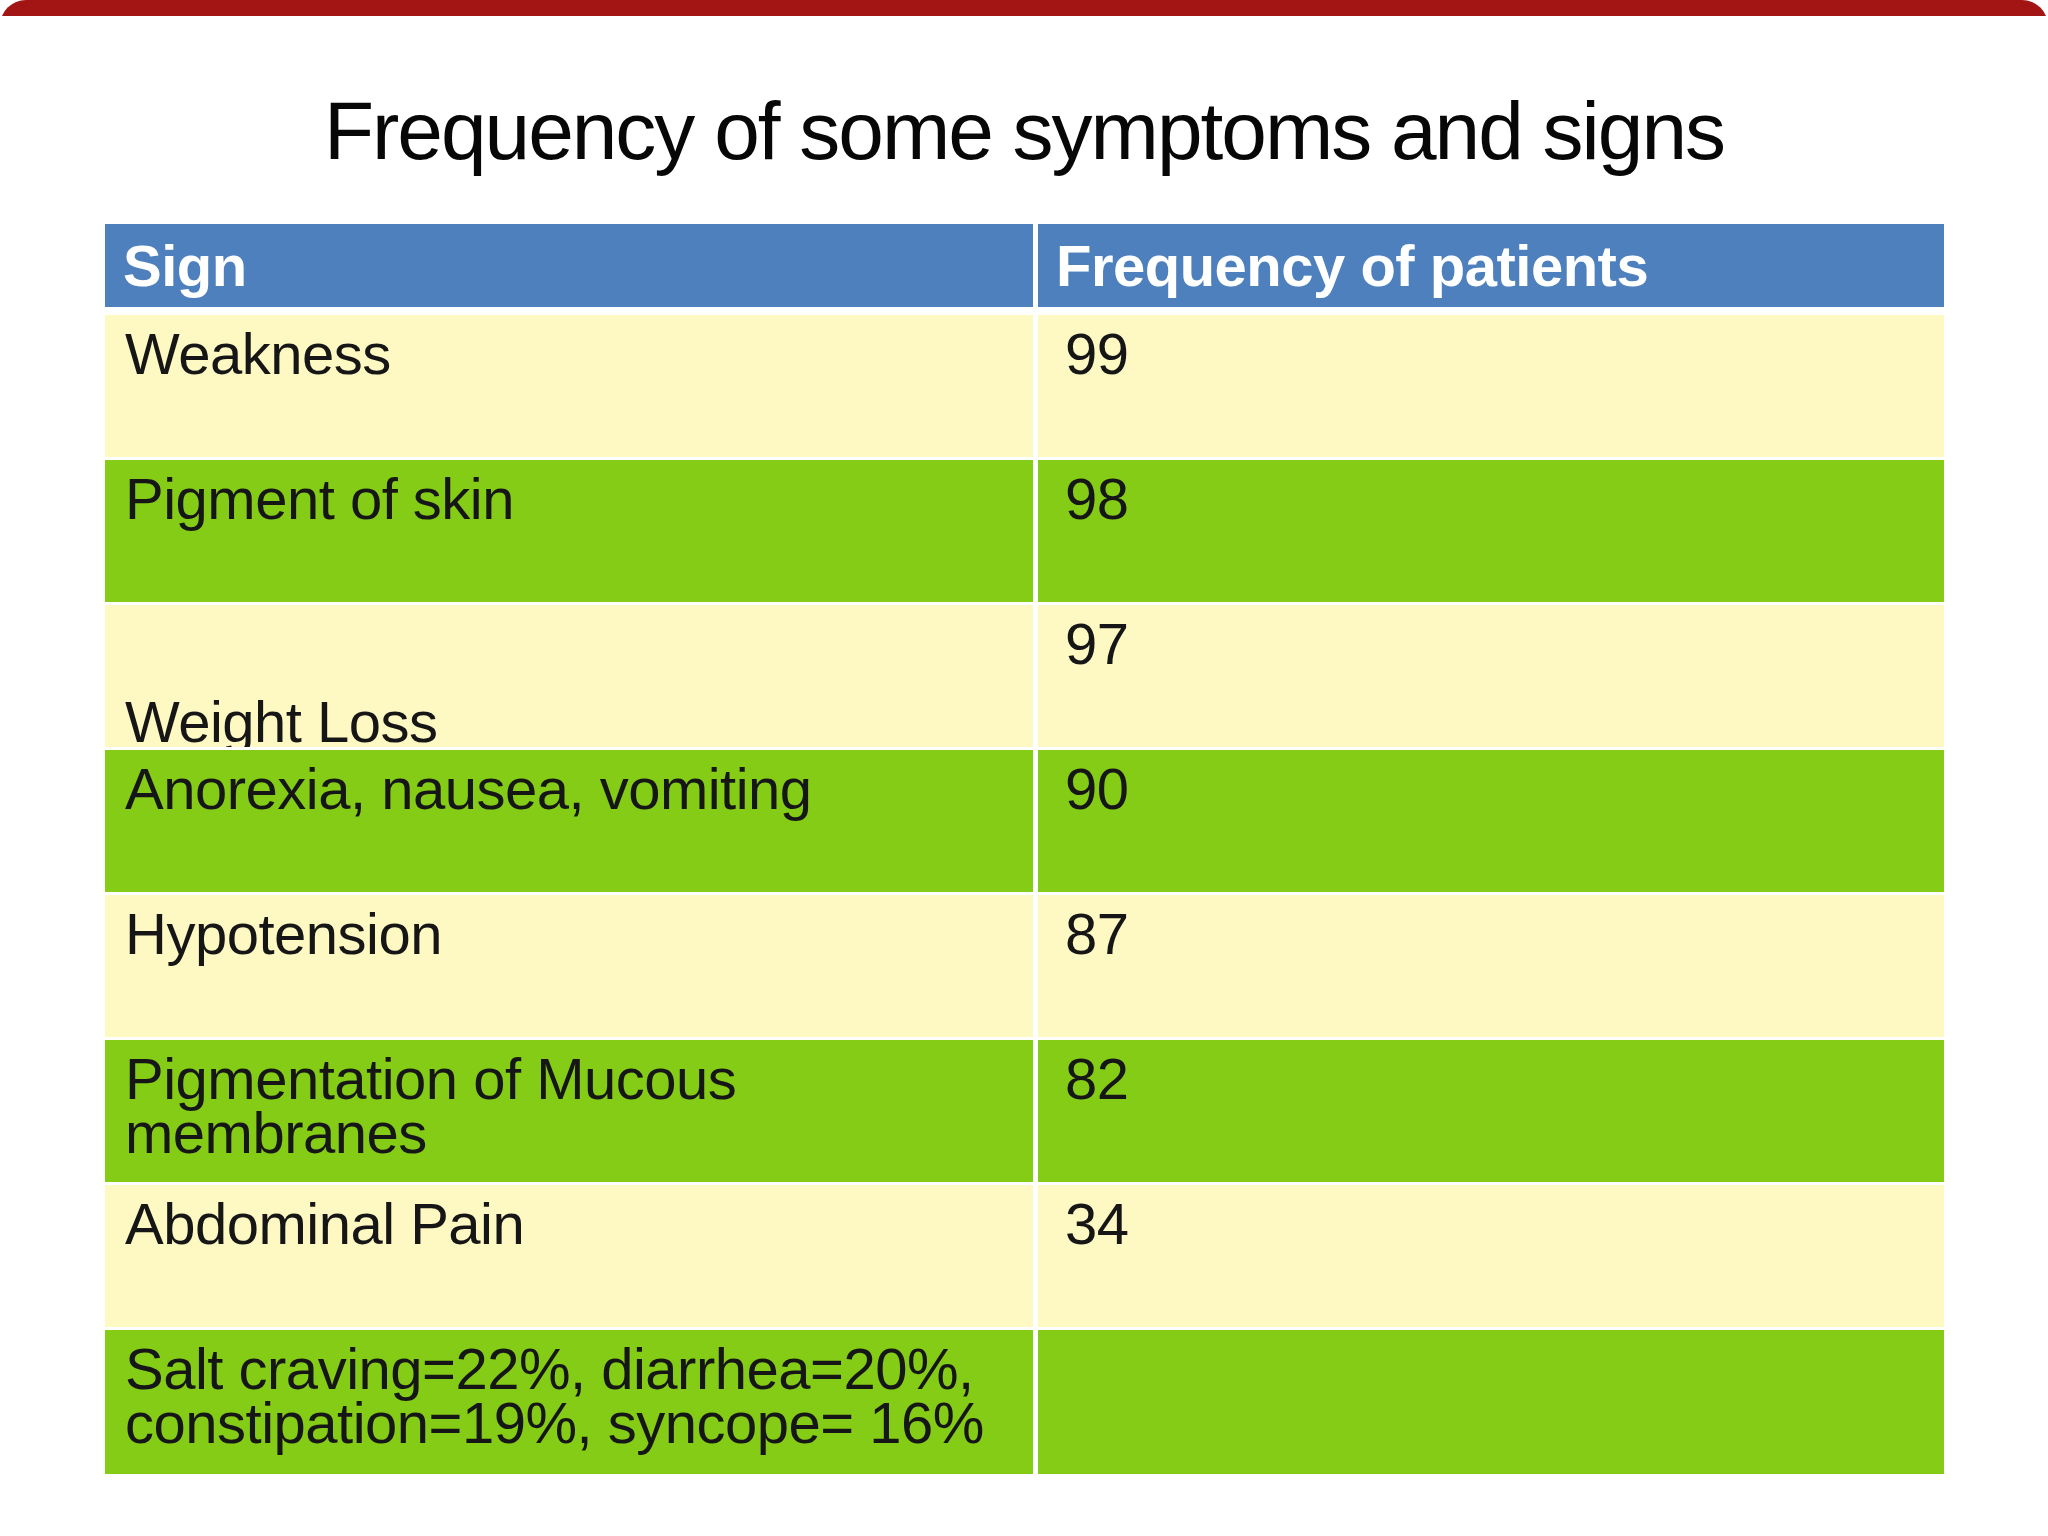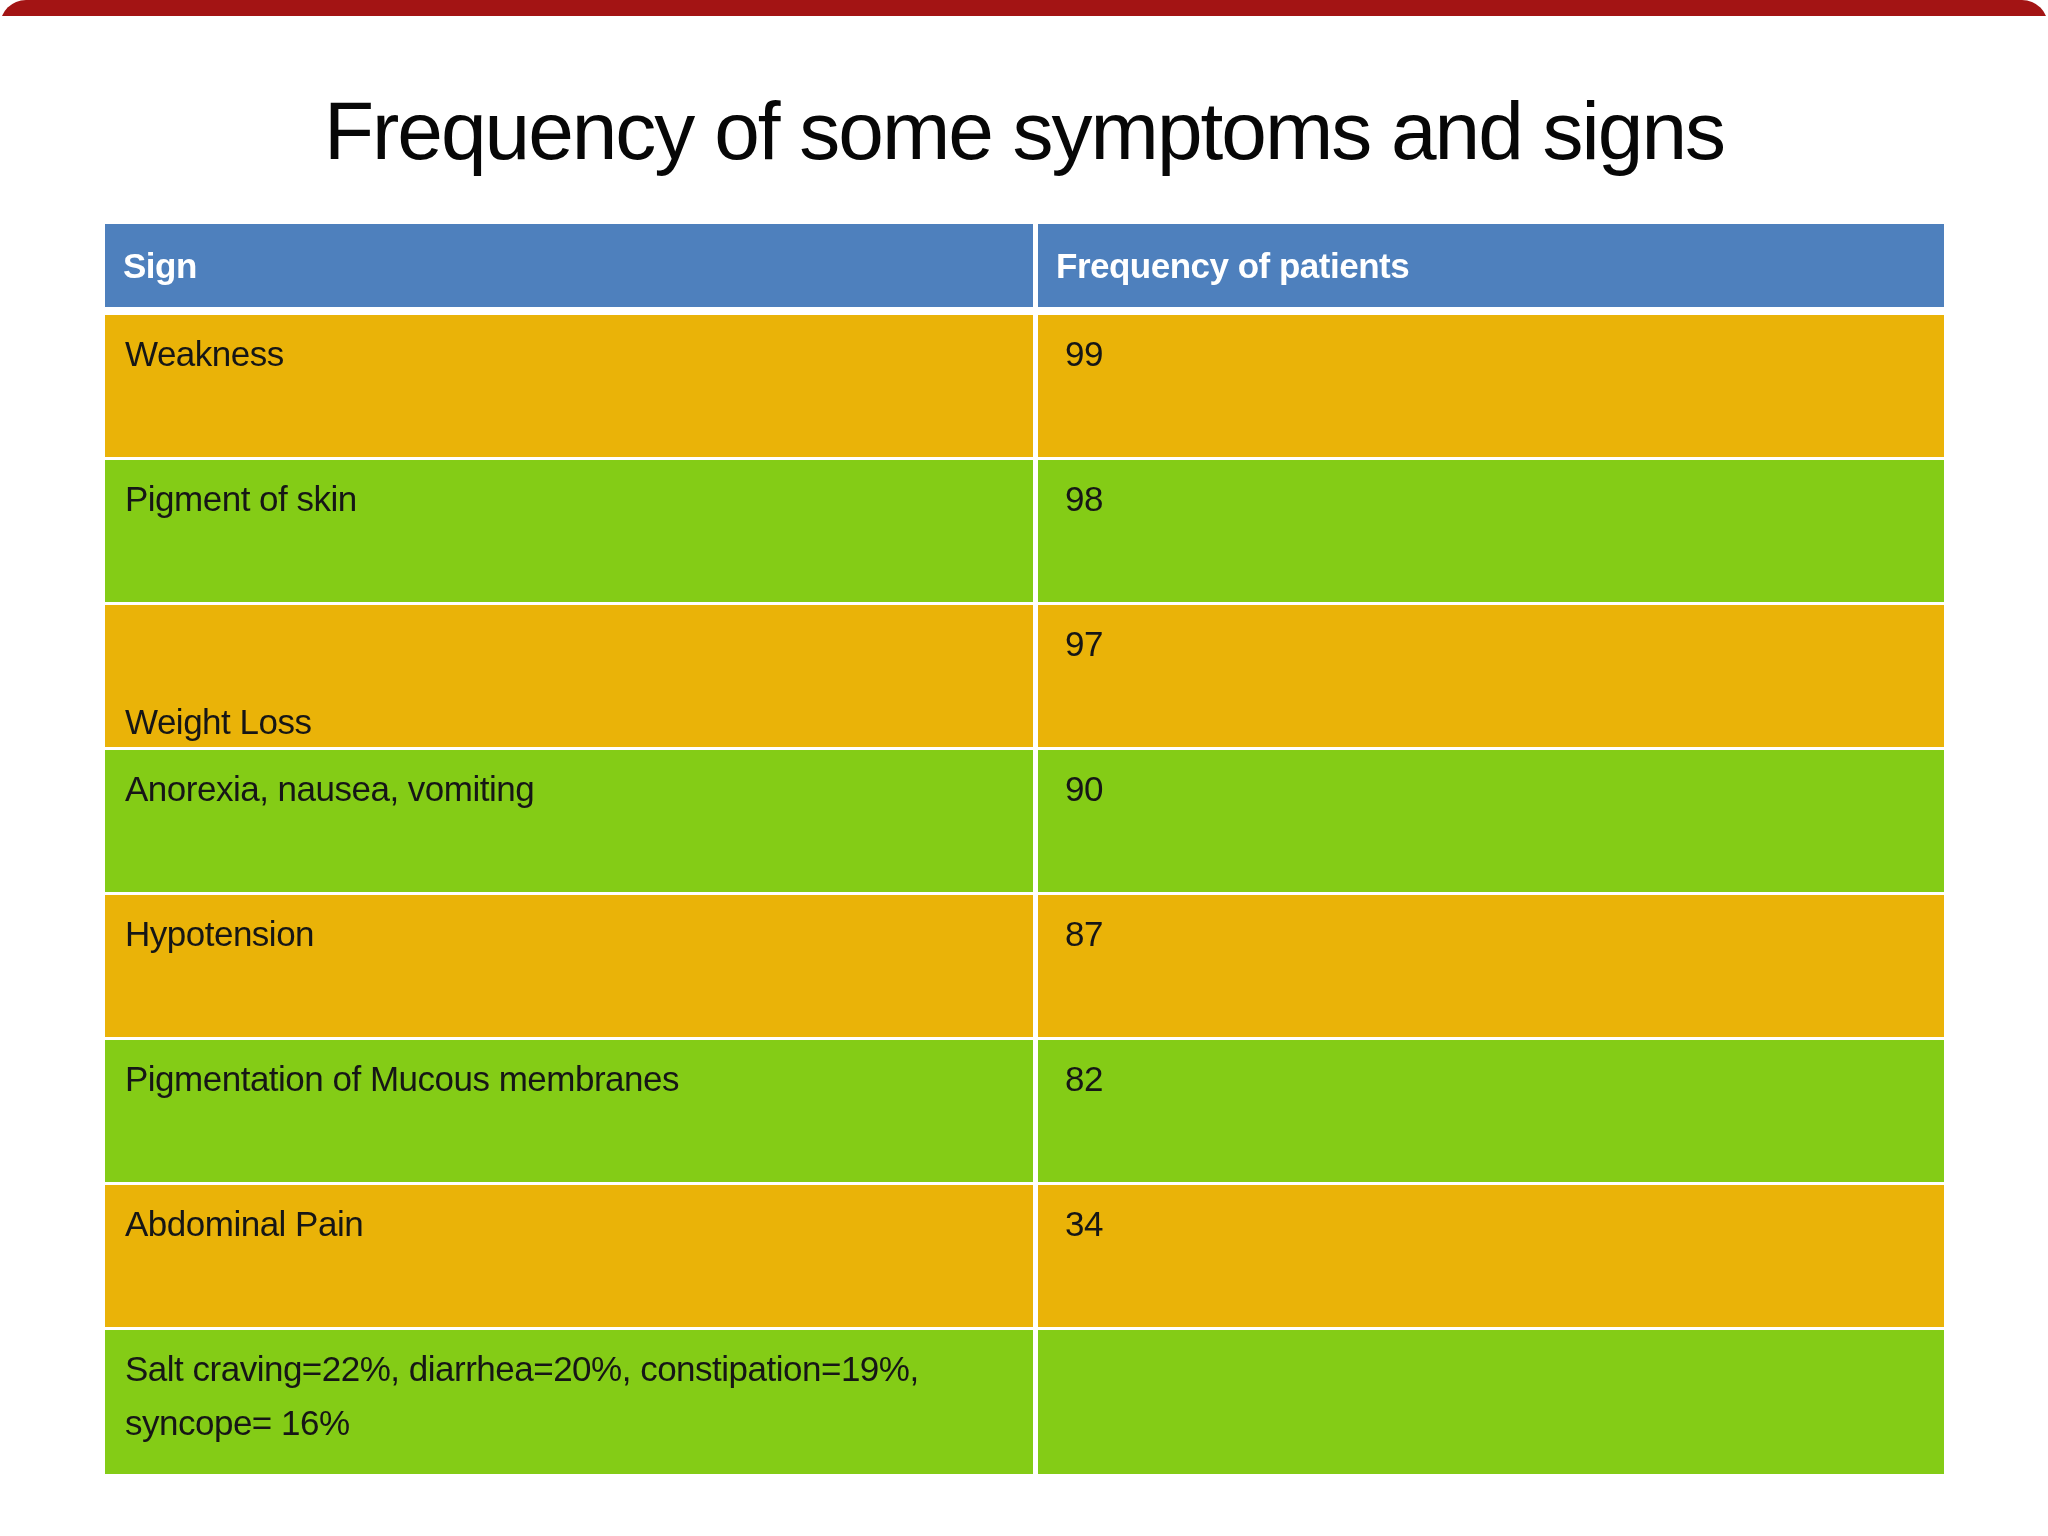--- a/index.html
+++ b/index.html
@@ -42,27 +42,27 @@
     column-gap: 5px;
     height: 142px;
     margin-bottom: 3px;
   }
   .row.header {
     height: 83px;
     margin-bottom: 8px;
   }
   .row.last { height: 144px; margin-bottom: 0; }
   .cell {
-    font-size: 35px;
+    font-size: 58px;
     letter-spacing: -0.5px;
     color: #161616;
     line-height: 54px;
     overflow: hidden;
   }
-  .band-dark  .cell { background: #eab308; }
+  .band-dark  .cell { background: #fef9c3; }
   .band-light .cell { background: #84cc16; }
   .cell.sign { padding: 12px 24px 0 20px; }
   .cell.freq { padding: 12px 24px 0 27px; }
   .cell.push-down { padding-top: 90px; }
   .header .cell {
     background: #4e80bd;
     color: #ffffff;
     font-weight: 700;
     display: flex;
     align-items: center;

